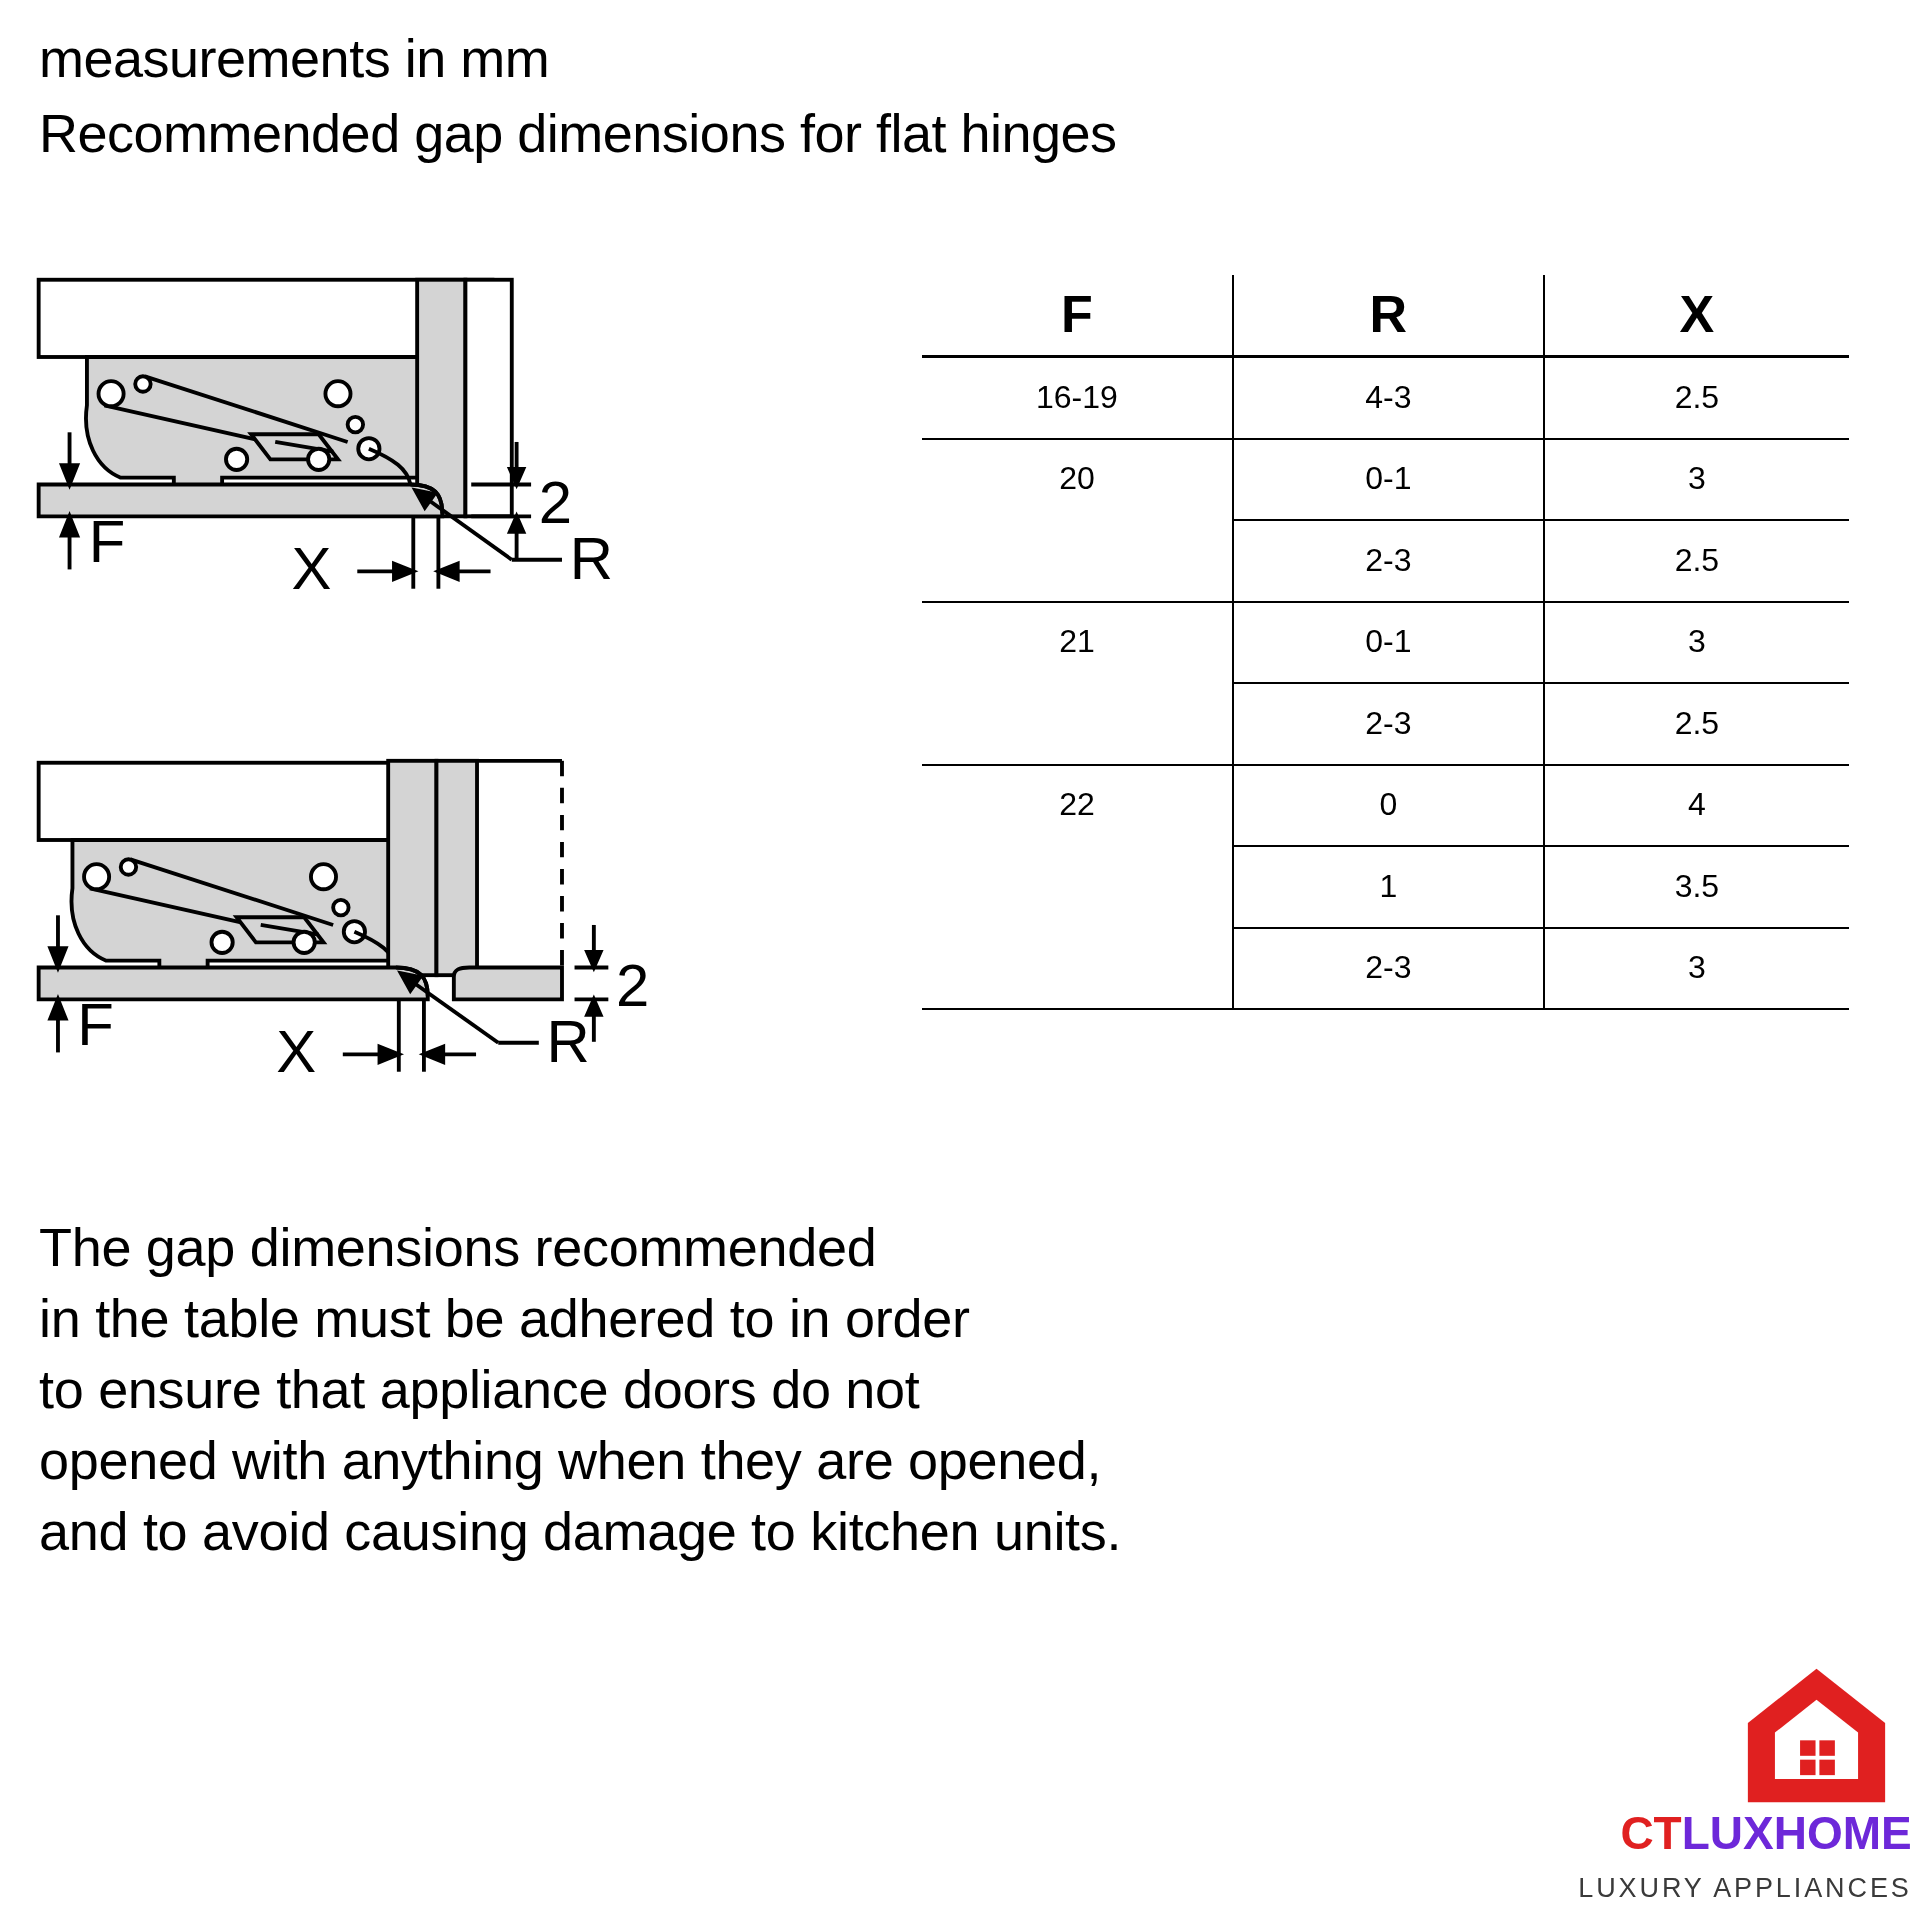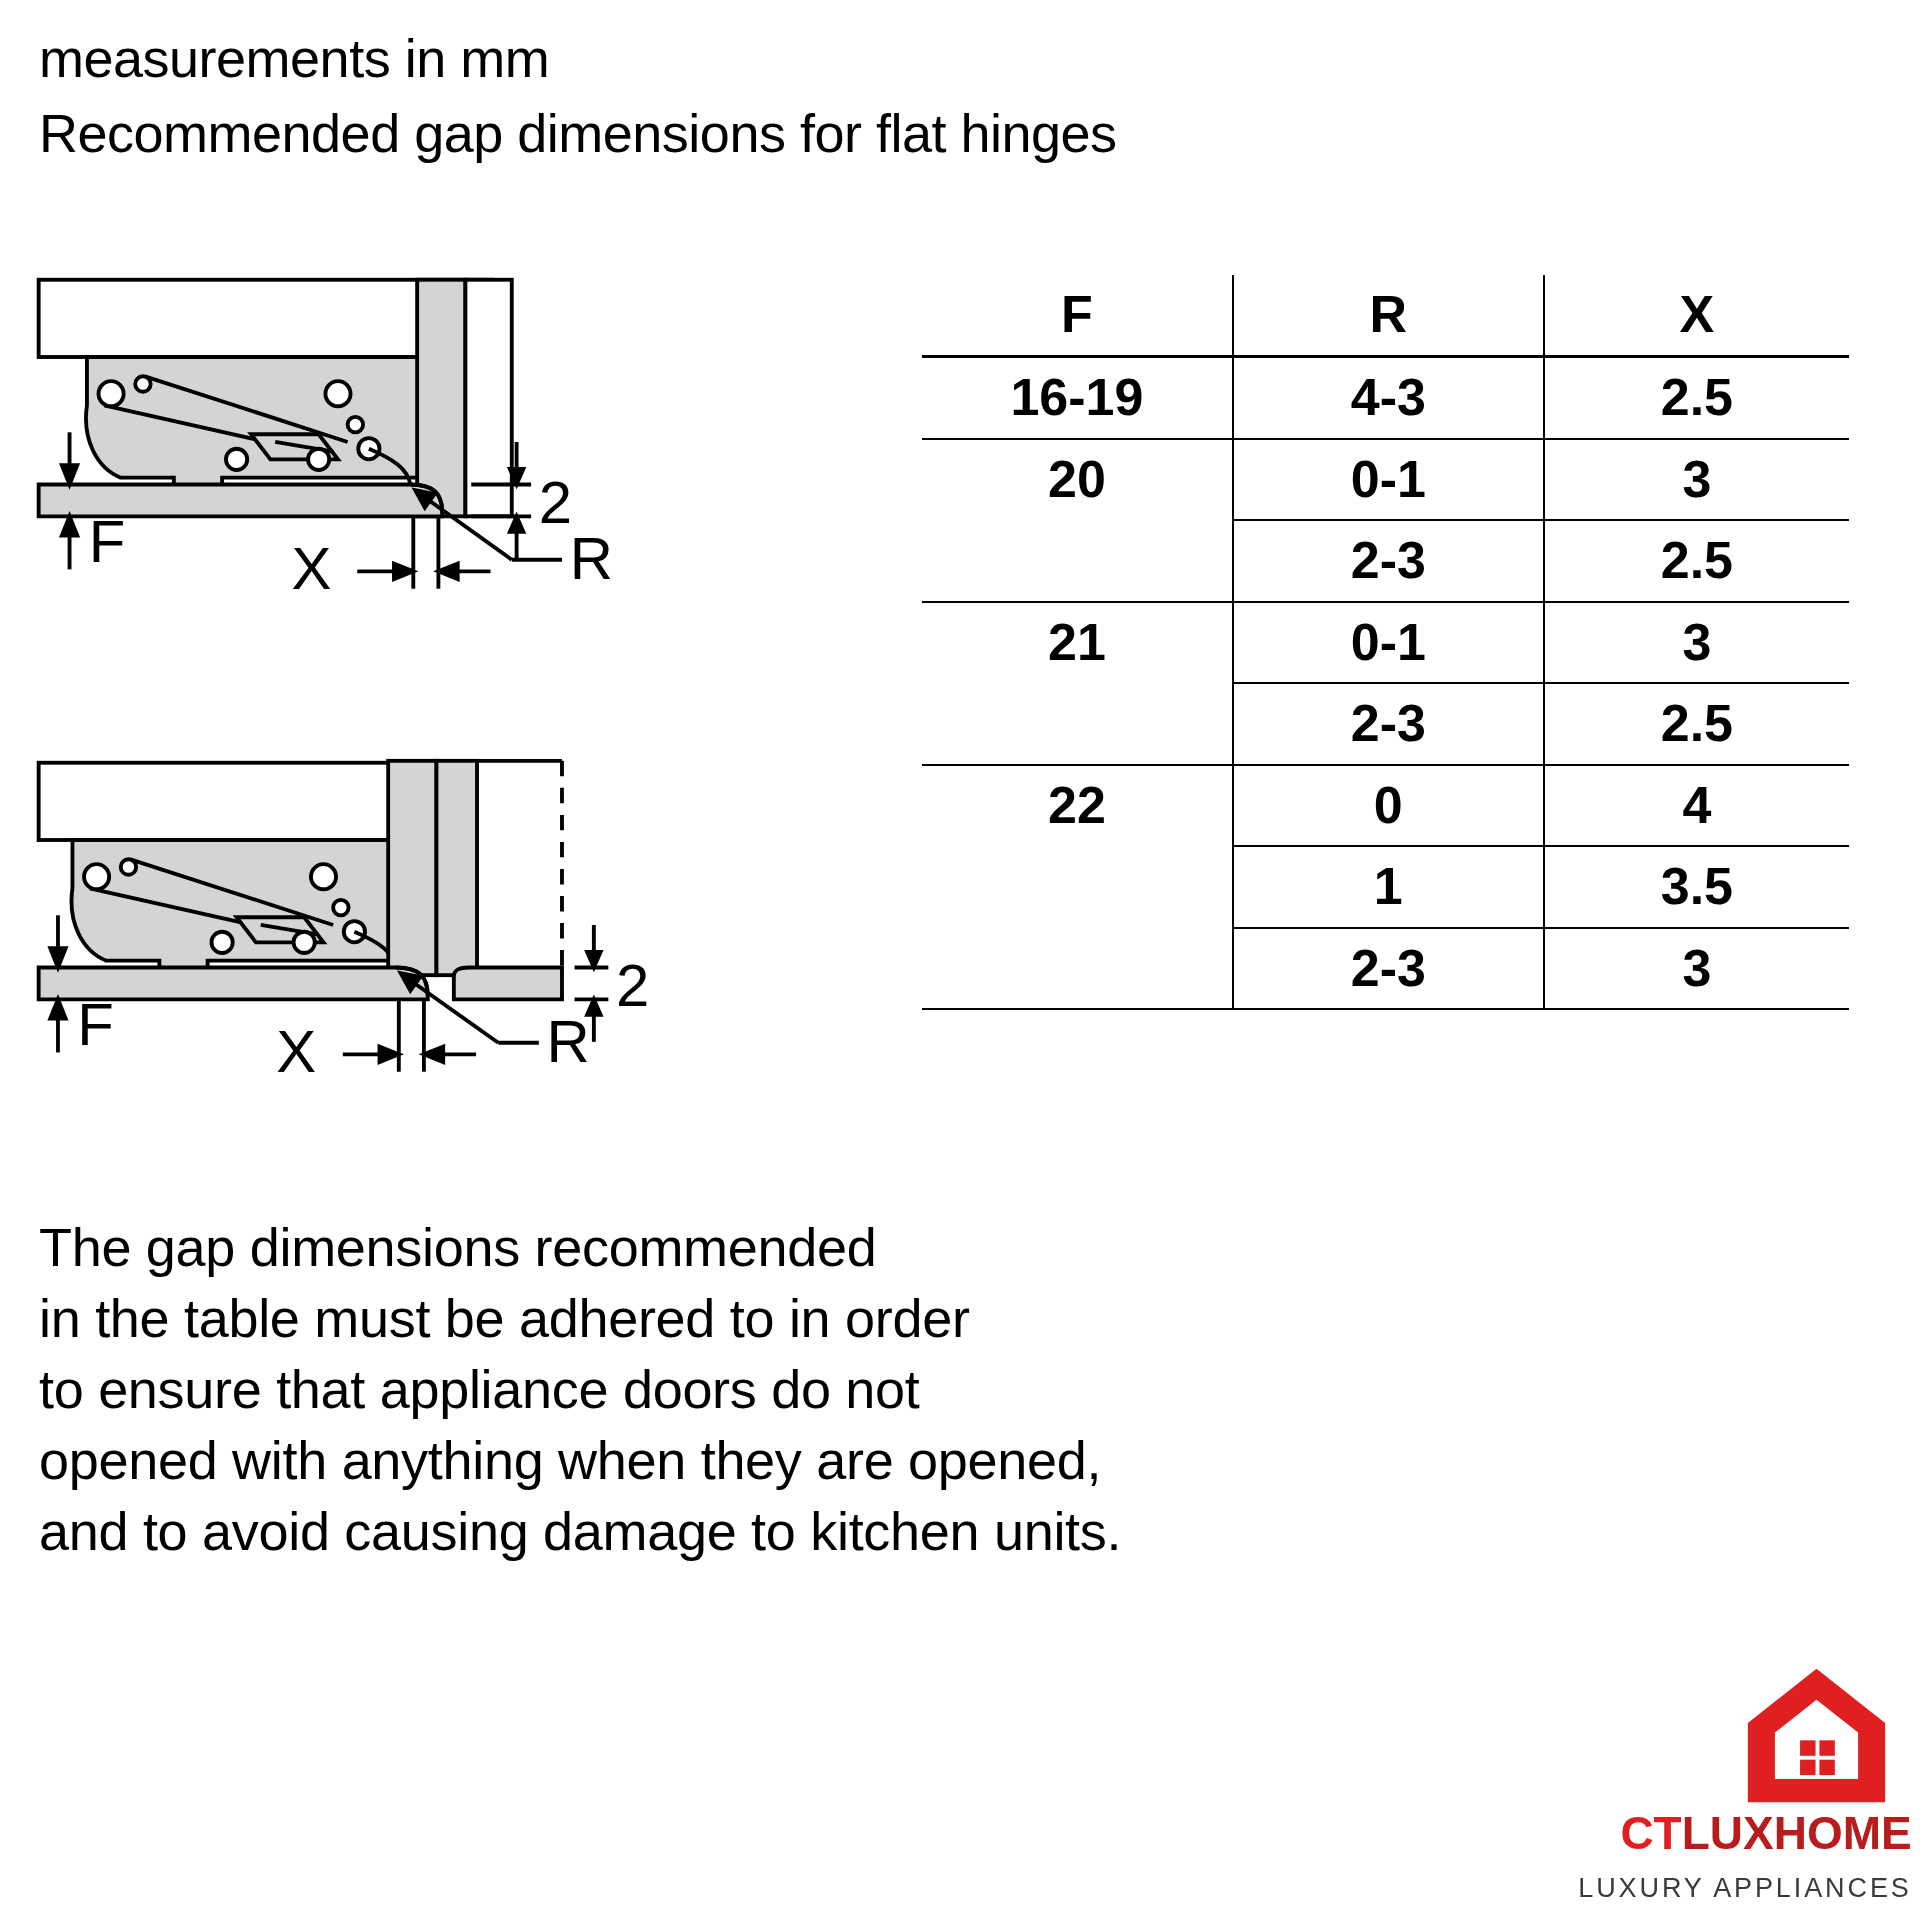--- a/index.html
+++ b/index.html
@@ -65,22 +65,22 @@
   table.gaps {
     border-collapse: collapse;
     width: 927px;
     table-layout: fixed;
   }
   table.gaps col.c1 { width: 275px; }
   table.gaps col.c2 { width: 275px; }
   table.gaps col.c3 { width: 270px; }
   table.gaps th, table.gaps td {
     text-align: center;
-    font-size: 52px;
-    font-weight: bold;
+    font-size: 32px;
+    font-weight: normal;
     padding: 6.8px 0 8.7px 0;
     height: 64px;
     border-bottom: 2.9px solid #000;
     border-right: 2.9px solid #000;
   }
   table.gaps th {
     font-weight: bold;
     font-size: 52px;
     border-bottom: 3.9px solid #000;
     padding-bottom: 9.7px;
@@ -132,21 +132,21 @@
   .logo-ct {
     font-size: 46px;
     font-weight: bold;
     color: #e02020;
     letter-spacing: 0px;
     text-align: center;
   }
   .logo-lux {
     font-size: 46px;
     font-weight: bold;
-    color: #b91c1c;
+    color: #6d28d9;
     letter-spacing: 0px;
   }
   .logo-sub {
     position: absolute;
     right: 5.8px;
     bottom: 9.7px;
     font-size: 27px;
     letter-spacing: 2.9px;
     color: #3a3a3a;
     white-space: nowrap;

